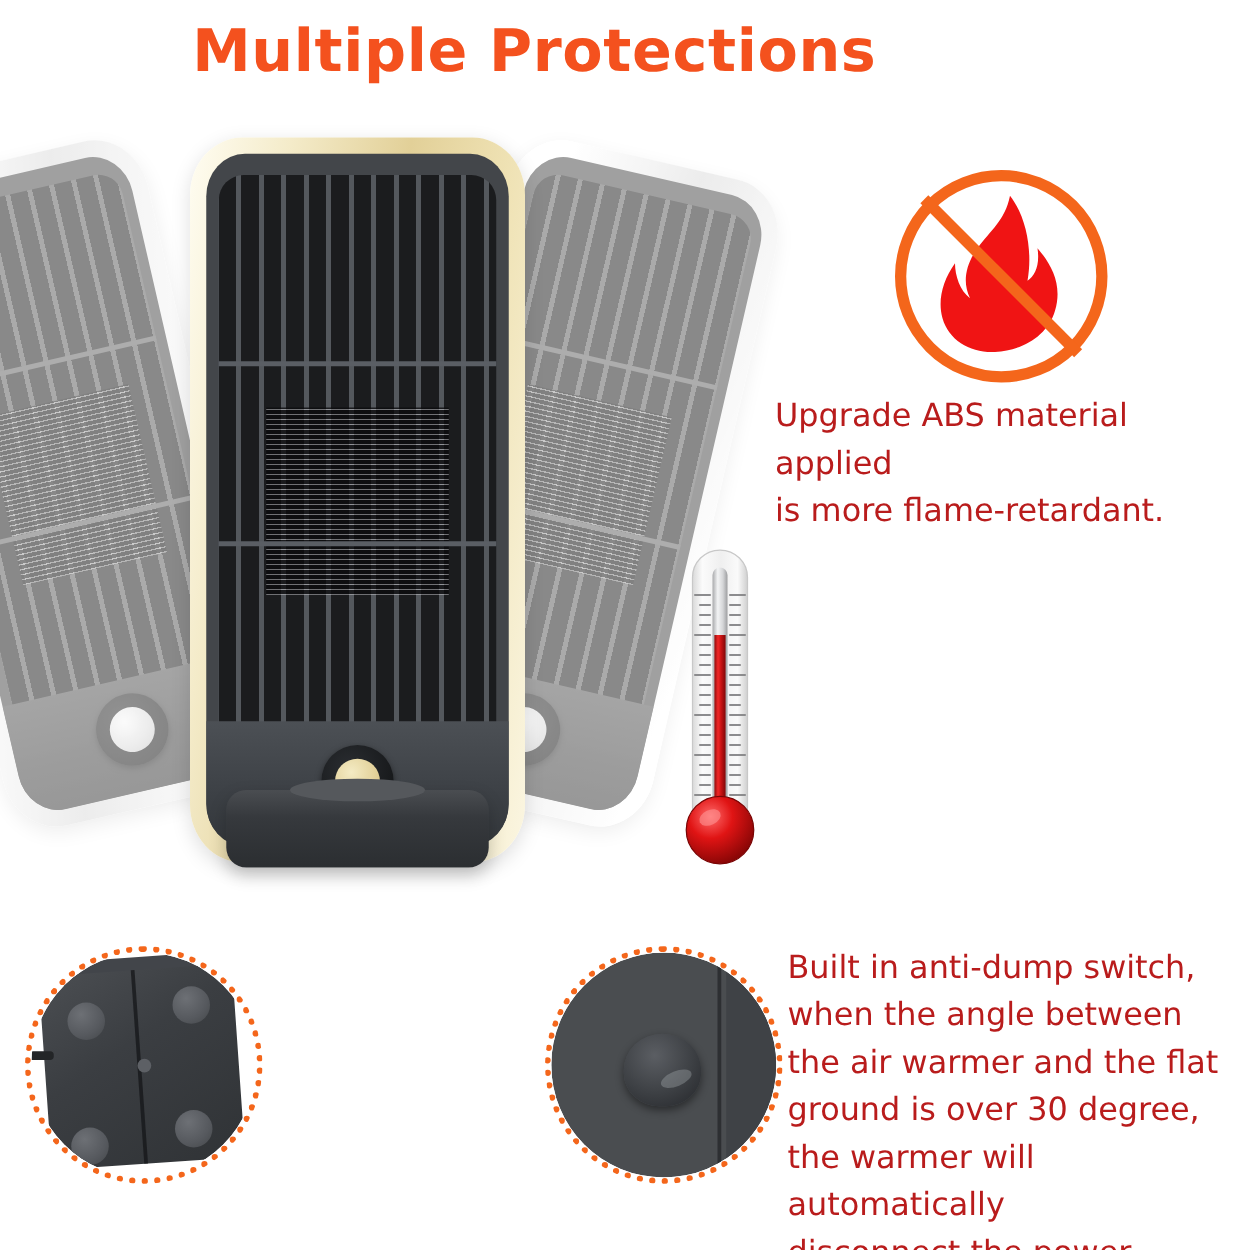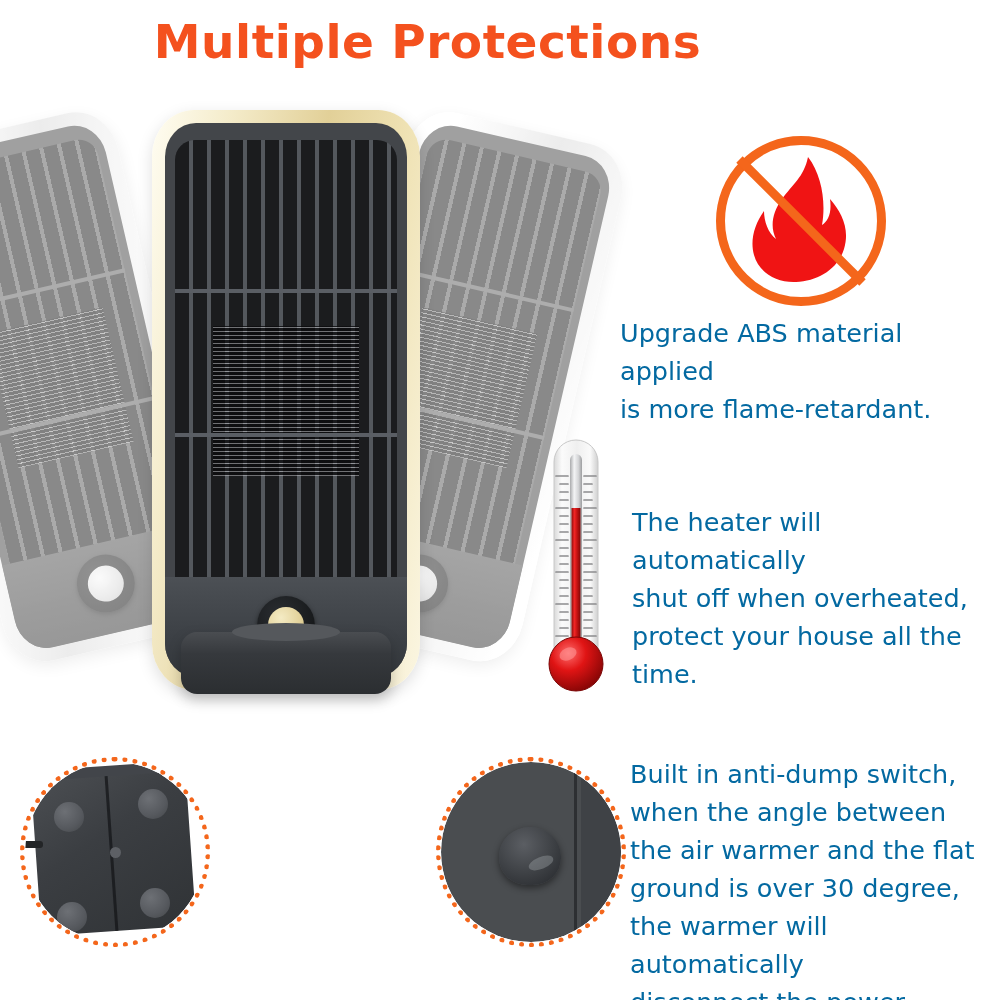--- a/index.html
+++ b/index.html
@@ -19,21 +19,21 @@
     font-size:47px;
     font-weight:bold;
     letter-spacing:0.5px;
     color:#F4511E;
     font-family:"DejaVu Sans", sans-serif;
   }
 
   
   .body-text{
     position:absolute;
-    color:#0369a1;
+    color:#b91c1c;
     font-size:25.5px;
     line-height:38px;
     font-family:"DejaVu Sans", sans-serif;
     font-weight:400;
     white-space:pre-line;
   }
   #txt-flame{left:620px;top:314px;width:380px;}
   #txt-overheat{left:632px;top:503px;width:360px;}
   #txt-antidump{left:630px;top:755px;width:370px;}
   #txt-antislip{left:232px;top:826px;width:190px;line-height:37px;}
@@ -356,24 +356,20 @@
       </g>
 
       <circle cx="32" cy="232" r="27" fill="url(#bulbG)" stroke="#7A0505" stroke-width="1"></circle>
       <ellipse cx="24" cy="222" rx="9" ry="6" fill="#FF9A9A" opacity="0.55" transform="rotate(-25 24 222)"></ellipse>
     </svg>
   </div>
 
   <div class="body-text" id="txt-flame">Upgrade ABS material applied
 is more flame-retardant.</div>
 
-  <div class="body-text" id="txt-overheat">The heater will automatically
-shut off when overheated,
-protect your house all the
-time.</div>
 
 
   <div class="body-text" id="txt-antidump">Built in anti-dump switch,
 when the angle between
 the air warmer and the flat
 ground is over 30 degree,
 the warmer will automatically
 disconnect the power.</div>
 
   <div class="circle-inset" id="inset-pads">

